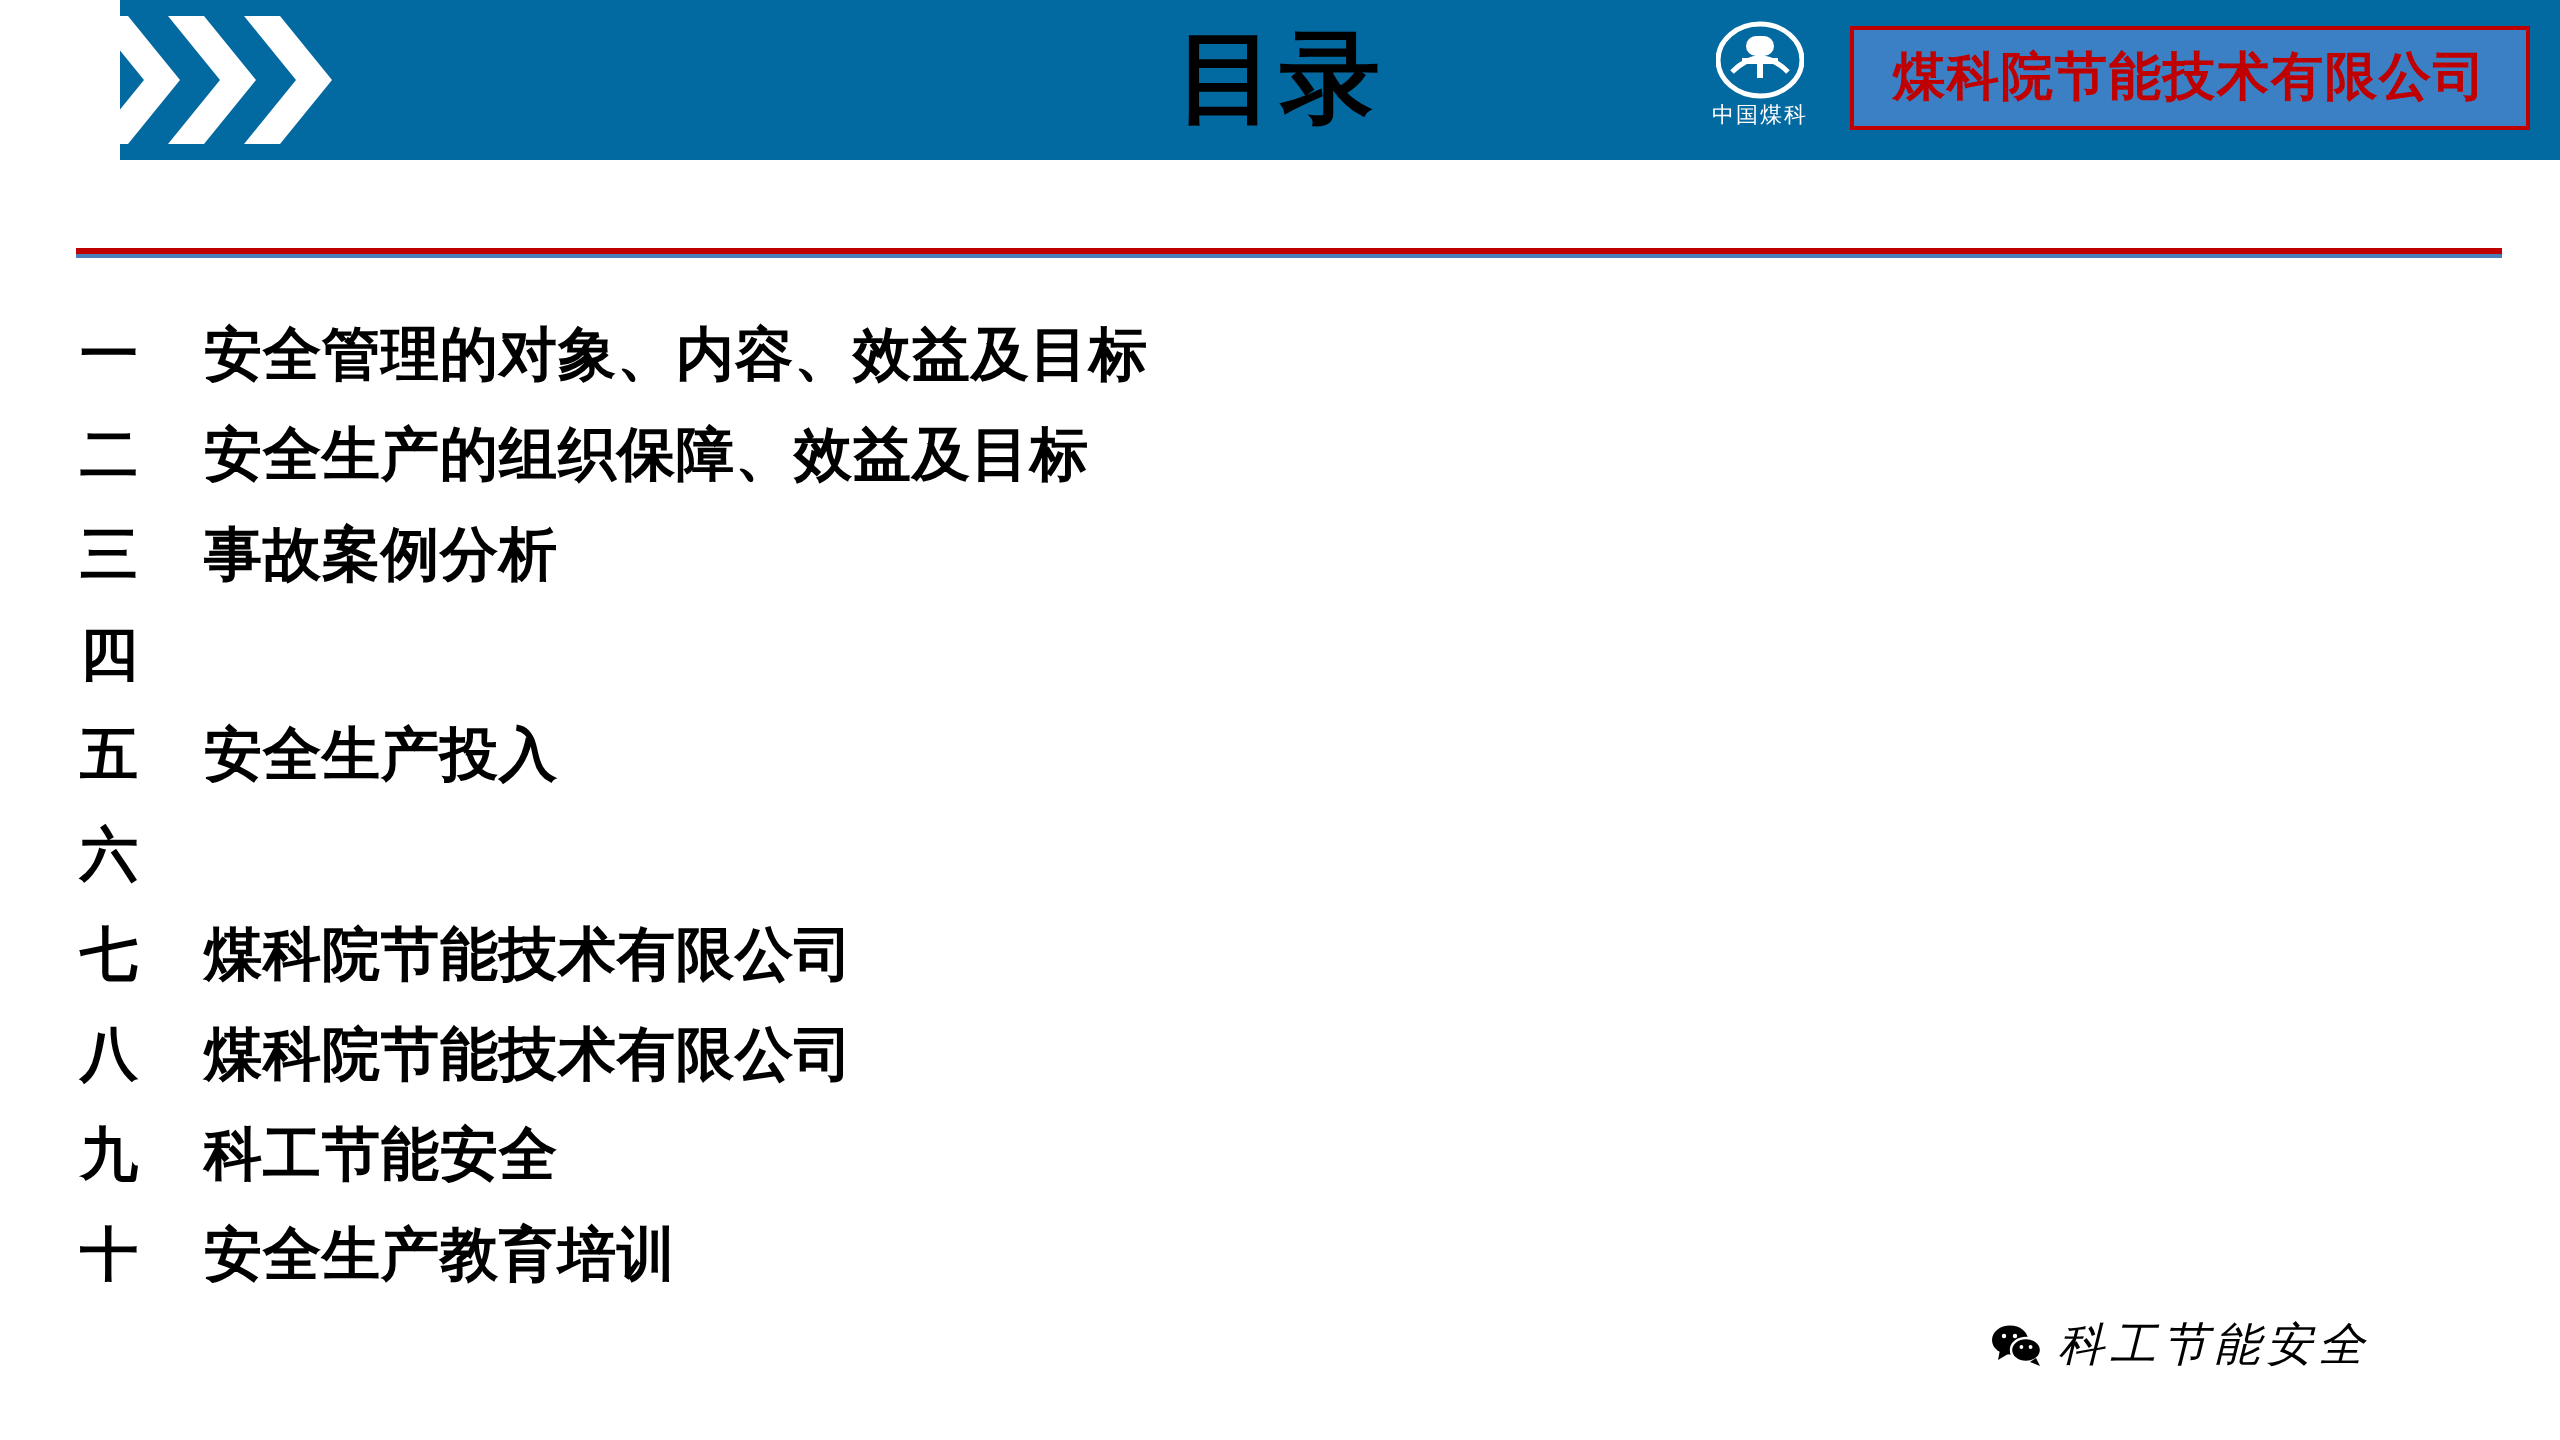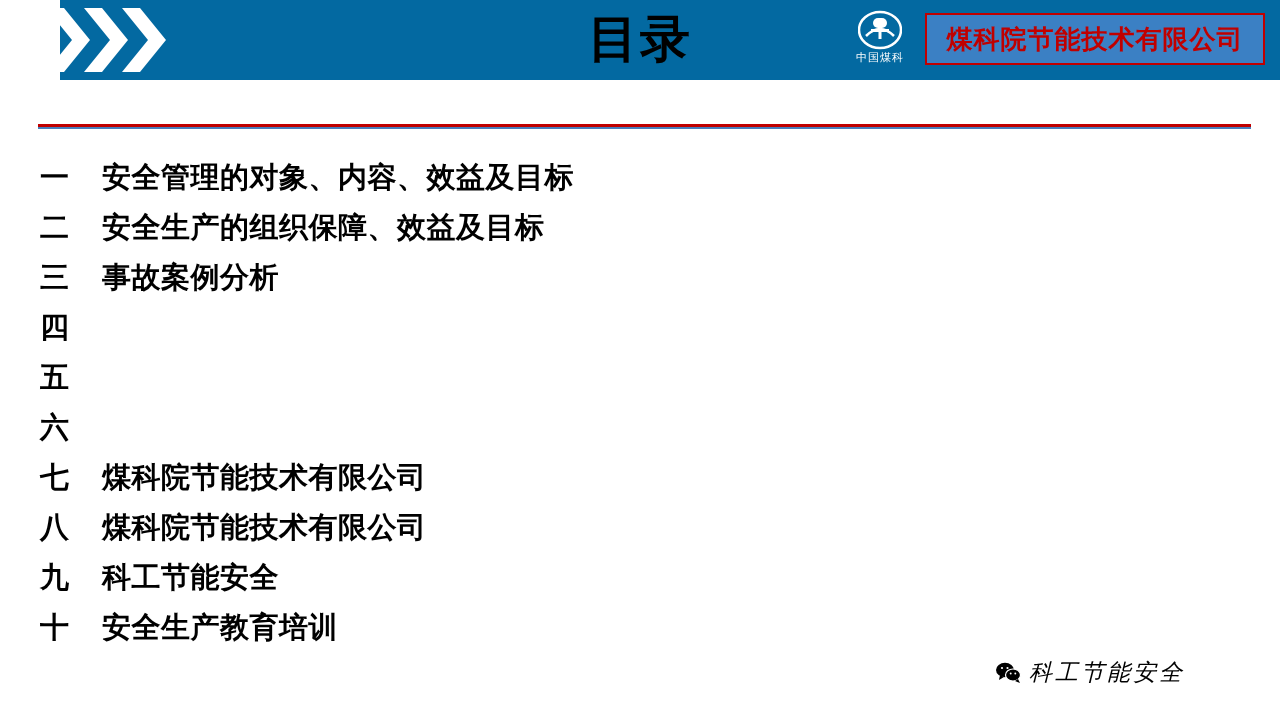--- a/index.html
+++ b/index.html
@@ -242,20 +242,21 @@
     <div class="toc-num">三</div>
     <div class="toc-text">事故案例分析</div>
   </div>
 
   <div class="toc-row">
     <div class="toc-num">四</div>
   </div>
 
   <div class="toc-row">
     <div class="toc-num">五</div>
+    <div class="toc-text">安全生产投入</div>
   </div>
 
   <div class="toc-row">
     <div class="toc-num">六</div>
   </div>
 
   <div class="toc-row">
     <div class="toc-num">七</div>
     <div class="toc-text">煤科院节能技术有限公司</div>
   </div>

